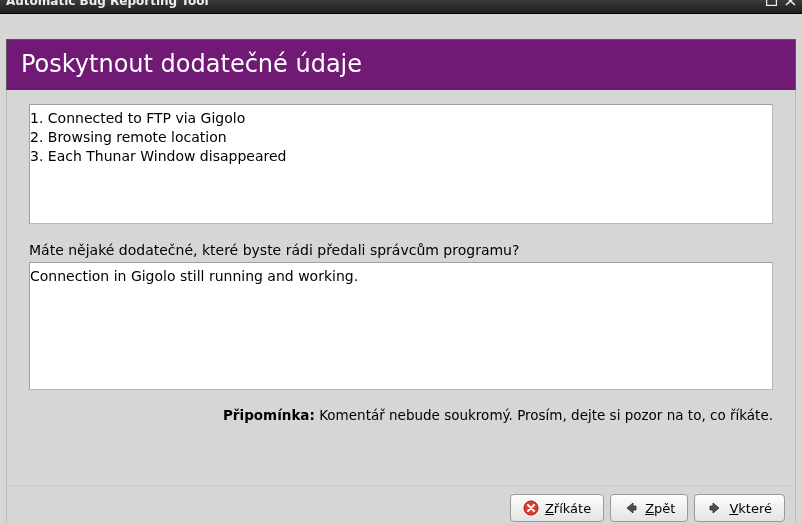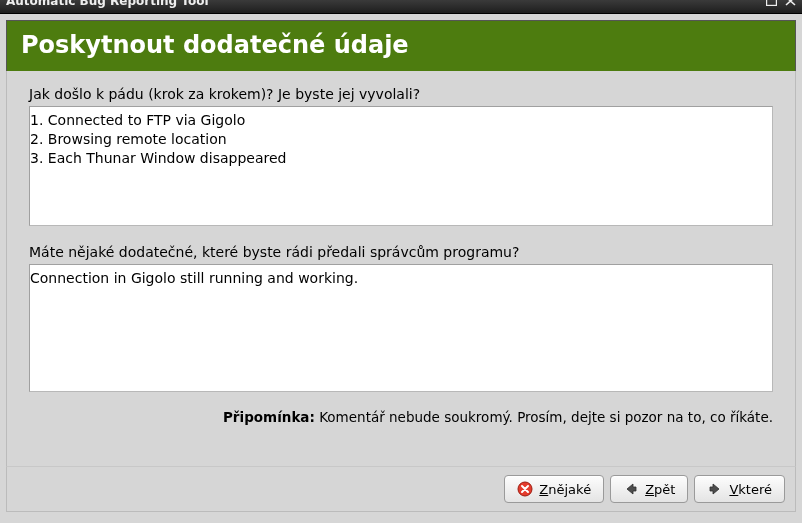--- a/index.html
+++ b/index.html
@@ -44,27 +44,28 @@
 
   
   .outer {
     height: calc(523px - 22px);
     padding: 6px;
     background: #d6d6d6;
   }
 
   
   .header-band {
-    background: #4d7c0f;
+    background: #701a75;
     color: #fff;
     padding: 10px 14px 12px 14px;
     font-size: 24px;
-    font-weight: bold;
+    font-weight: normal;
     border: 1px solid #555;
     border-bottom: none;
+    margin-top: 19px;
   }
 
   
   .content {
     background: #d6d6d6;
     padding: 14px 22px 10px 22px;
     height: calc(100% - 48px - 46px); 
     border: 1px solid #bbb;
     border-top: none;
     border-bottom: none;
@@ -153,21 +154,20 @@
 
 <div class="outer">
 
   <div class="header-band">
     <span>Poskytnout dodatečné údaje</span>
   </div>
 
   <div class="content">
 
     <div class="field-block">
-      <div class="field-label">Jak došlo k pádu (krok za krokem)? Je byste jej vyvolali?</div>
       <textarea id="ta1" class="textarea" style="">1. Connected to FTP via Gigolo
 2. Browsing remote location
 3. Each Thunar Window disappeared</textarea>
     </div>
 
     <div class="field-block">
       <div class="field-label">Máte nějaké dodatečné, které byste rádi předali správcům programu?</div>
       <textarea id="ta2" class="textarea" style="">Connection in Gigolo still running and working.</textarea>
     </div>
 
@@ -178,21 +178,21 @@
   </div>
 
   <div class="footer">
     <button class="btn">
       <span class="ico">
         <svg width="16" height="16">
             <circle cx="8" cy="8" r="7" fill="#e43b2d" stroke="#9c1c10"></circle>
             <path d="M5 5 L11 11 M11 5 L5 11" stroke="#fff" stroke-width="2" stroke-linecap="round"></path>
           </svg>
       </span>
-      <span class="btn-label"><u id="cancel-u">Z</u><span id="cancel-rest">nějaké</span></span>
+      <span class="btn-label"><u id="cancel-u">Z</u><span id="cancel-rest">říkáte</span></span>
     </button>
     <button class="btn">
       <span class="ico">
         <svg width="16" height="16">
             <path d="M10 3 L4 8 L10 13 L10 10 L13 10 L13 6 L10 6 Z" fill="#4d4d4d" stroke="#2d2d2d" stroke-width="0.8"></path>
           </svg>
       </span>
       <span class="btn-label"><u id="back-u">Z</u><span id="back-rest">pět</span></span>
     </button>
     <button class="btn">

